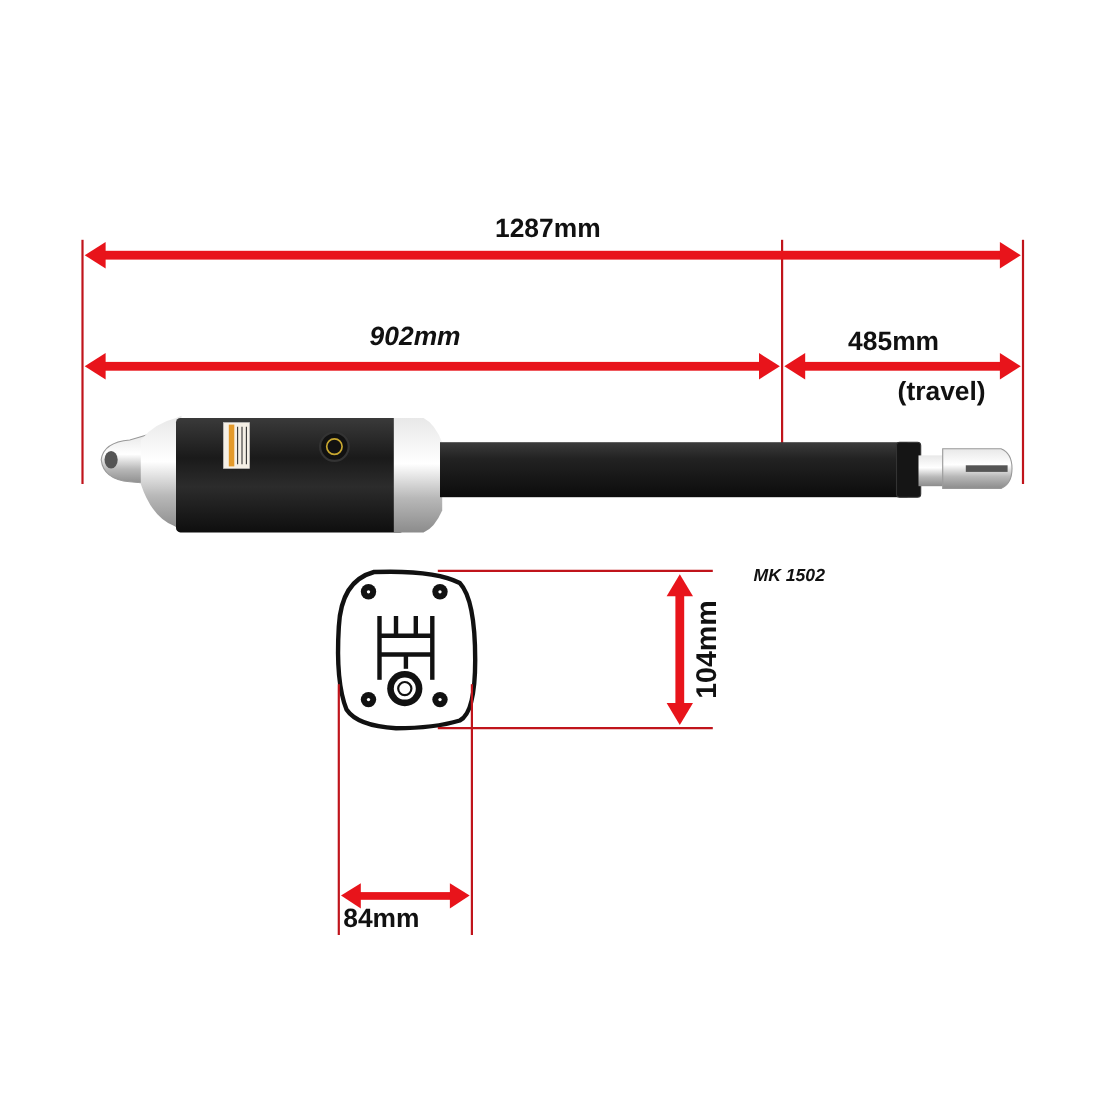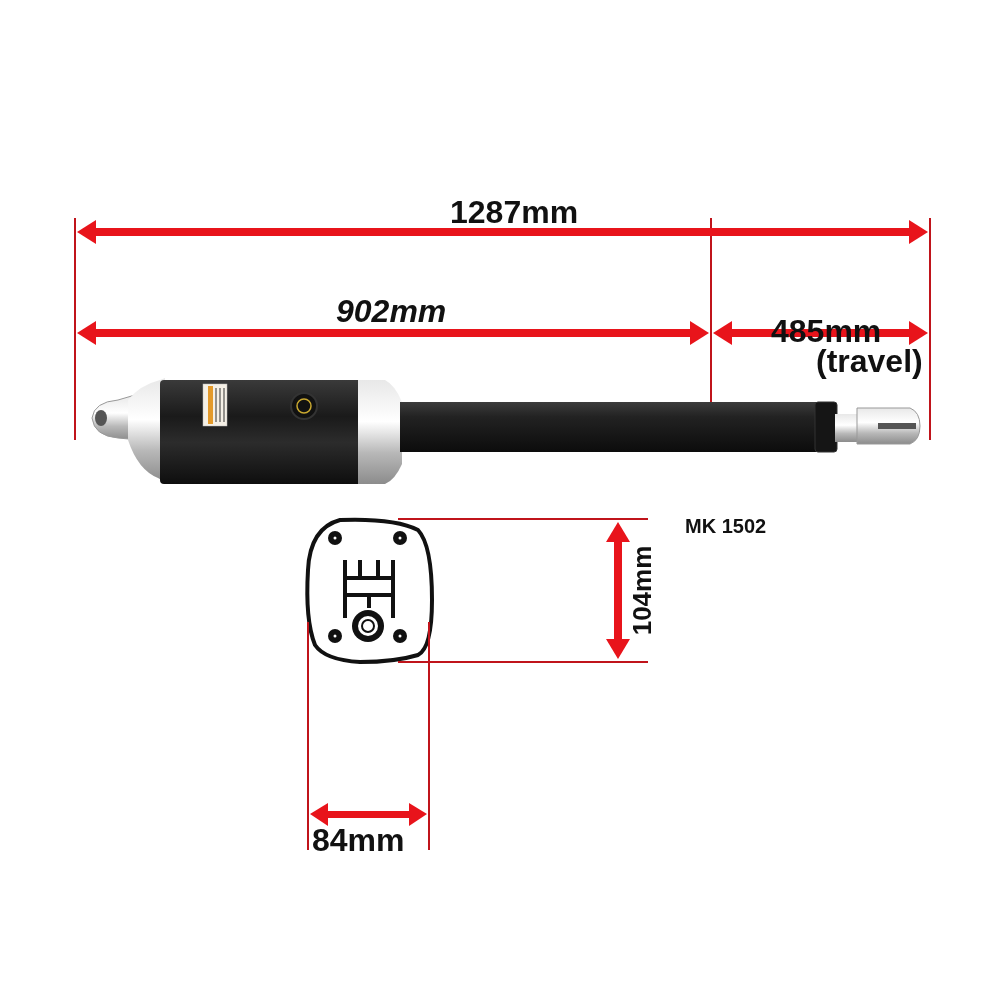--- a/index.html
+++ b/index.html
@@ -1,17 +1,17 @@
 <!DOCTYPE html>
 <html><head>
 <meta charset="utf-8">
 <style>
   html, body { margin: 0; padding: 0; background: #ffffff; }
   body { width: 1000px; height: 1000px; position: relative; overflow: hidden; font-family: "Liberation Sans", sans-serif; }
-  .label { position: absolute; font-family: "Liberation Sans", sans-serif; font-weight: bold; color: #111; font-size: 32px; white-space: nowrap; }
+  .label { position: absolute; font-family: "Liberation Sans", sans-serif; font-weight: bold; color: #111; font-size: 24px; white-space: nowrap; }
   svg { position: absolute; left: 0; top: 0; }
 </style>
 </head>
 <body>
 
 <svg width="1000" height="1000" viewBox="0 0 1000 1000">
   <defs>
     <linearGradient id="bodyGrad" x1="0" y1="0" x2="0" y2="1">
       <stop offset="0" stop-color="#3a3a3a"></stop>
       <stop offset="0.35" stop-color="#1a1a1a"></stop>
@@ -127,17 +127,17 @@
     <line x1="308" y1="622" x2="308" y2="850" stroke="#c0141b" stroke-width="2"></line>
     <line x1="429" y1="622" x2="429" y2="850" stroke="#c0141b" stroke-width="2"></line>
     <rect x="322" y="811" width="94" height="7" fill="#e8141b"></rect>
     <polygon points="310,814 328,803 328,826" fill="#e8141b"></polygon>
     <polygon points="427,814 409,803 409,826" fill="#e8141b"></polygon>
   </g>
 </svg>
 
 <div class="label" style="left:450px; top:194px;">1287mm</div>
 <div class="label" style="left:336px; top:293px;font-style:italic;">902mm</div>
-<div class="label" style="left:771px; top:297px;margin-top:16px;">485mm</div>
+<div class="label" style="left:771px; top:297px;">485mm</div>
 <div class="label" style="left:816px; top:343px;">(travel)</div>
-<div class="label" style="left:685px; top:515px; font-size:20px;">MK 1502</div>
+<div class="label" style="left:685px; top:515px; font-size:16px;font-style:italic;">MK 1502</div>
 <div class="label" style="left:592px; top:575px; font-size:26px; transform: rotate(-90deg); transform-origin: center; width:100px; text-align:center; margin-left:0;">104mm</div>
 <div class="label" style="left:312px; top:822px;">84mm</div>
 
 </body></html>

